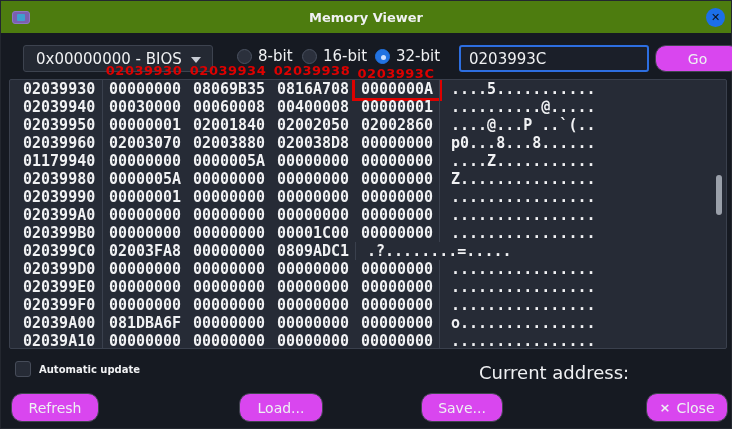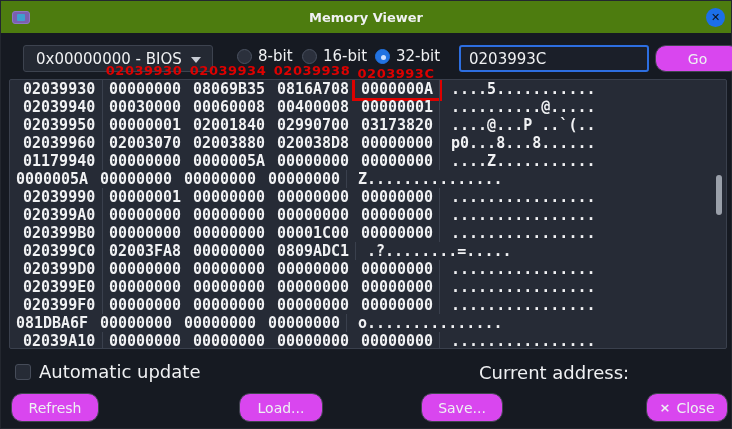--- a/index.html
+++ b/index.html
@@ -83,21 +83,21 @@
   .mem-row .hex.hl { outline:3px solid #dd0100; outline-offset:0px; }
   .mem-row .ascii { flex:1; border-left:1px solid #3a404d; padding-left:11px; }
   .scroll-thumb {
     position:absolute; right:4px; top:95px; width:6px; height:40px;
     background:#9aa0aa; border-radius:3px; cursor:grab;
   }
   
   .opts { position:absolute; left:0; top:360px; width:100%; height:22px; }
   .auto-update { position:absolute; left:14px; top:0; display:flex; align-items:center; gap:8px; cursor:pointer; }
   .cb { width:16px; height:16px; background:#262b36; border:1px solid #464c59; border-radius:3px; }
-  .opt-label { font-size:18px; }
+  .opt-label { font-size:10px;font-weight:bold; }
   .cur-addr { position:absolute; left:478px; top:1px; font-size:18px; }
   
   .btnrow { position:absolute; left:0; top:392px; width:100%; height:30px; }
   .b-refresh { position:absolute; left:10px;  width:88px; height:29px; }
   .b-load    { position:absolute; left:238px; width:84px; height:29px; }
   .b-save    { position:absolute; left:420px; width:82px; height:29px; }
   .b-close   { position:absolute; left:645px; width:82px; height:29px; }
   .x-glyph { font-weight:bold; font-size:13px; }
 </style>
 </head>
@@ -138,32 +138,32 @@
     <span class="red-h h0">02039930</span>
     <span class="red-h h1">02039934</span>
     <span class="red-h h2">02039938</span>
     <span class="red-h h3">0203993C</span>
   </div>
 
   <div class="memtable">
     <div>
         <div class="mem-row"><span class="addr">02039930</span><span class="hex">00000000</span><span class="hex">08069B35</span><span class="hex">0816A708</span><span class="hex hl">0000000A</span><span class="ascii">....5...........</span></div>
         <div class="mem-row"><span class="addr">02039940</span><span class="hex">00030000</span><span class="hex">00060008</span><span class="hex">00400008</span><span class="hex">00000001</span><span class="ascii">..........@.....</span></div>
-        <div class="mem-row"><span class="addr">02039950</span><span class="hex">00000001</span><span class="hex">02001840</span><span class="hex">02990700</span><span class="hex">03173820</span><span class="ascii">....@...P ..`(..</span></div>
+        <div class="mem-row"><span class="addr">02039950</span><span class="hex">00000001</span><span class="hex">02001840</span><span class="hex">02002050</span><span class="hex">02002860</span><span class="ascii">....@...P ..`(..</span></div>
         <div class="mem-row"><span class="addr">02039960</span><span class="hex">02003070</span><span class="hex">02003880</span><span class="hex">020038D8</span><span class="hex">00000000</span><span class="ascii">p0...8...8......</span></div>
         <div class="mem-row"><span class="addr">01179940</span><span class="hex">00000000</span><span class="hex">0000005A</span><span class="hex">00000000</span><span class="hex">00000000</span><span class="ascii">....Z...........</span></div>
-        <div class="mem-row"><span class="hex">0000005A</span><span class="hex">00000000</span><span class="hex">00000000</span><span class="hex">00000000</span><span class="ascii">Z...............</span></div>
+        <div class="mem-row"><span class="addr">02039980</span><span class="hex">0000005A</span><span class="hex">00000000</span><span class="hex">00000000</span><span class="hex">00000000</span><span class="ascii">Z...............</span></div>
         <div class="mem-row"><span class="addr">02039990</span><span class="hex">00000001</span><span class="hex">00000000</span><span class="hex">00000000</span><span class="hex">00000000</span><span class="ascii">................</span></div>
         <div class="mem-row"><span class="addr">020399A0</span><span class="hex">00000000</span><span class="hex">00000000</span><span class="hex">00000000</span><span class="hex">00000000</span><span class="ascii">................</span></div>
         <div class="mem-row"><span class="addr">020399B0</span><span class="hex">00000000</span><span class="hex">00000000</span><span class="hex">00001C00</span><span class="hex">00000000</span><span class="ascii">................</span></div>
         <div class="mem-row"><span class="addr">020399C0</span><span class="hex">02003FA8</span><span class="hex">00000000</span><span class="hex">0809ADC1</span><span class="ascii">.?........=.....</span></div>
         <div class="mem-row"><span class="addr">020399D0</span><span class="hex">00000000</span><span class="hex">00000000</span><span class="hex">00000000</span><span class="hex">00000000</span><span class="ascii">................</span></div>
         <div class="mem-row"><span class="addr">020399E0</span><span class="hex">00000000</span><span class="hex">00000000</span><span class="hex">00000000</span><span class="hex">00000000</span><span class="ascii">................</span></div>
         <div class="mem-row"><span class="addr">020399F0</span><span class="hex">00000000</span><span class="hex">00000000</span><span class="hex">00000000</span><span class="hex">00000000</span><span class="ascii">................</span></div>
-        <div class="mem-row"><span class="hex">081DBA6F</span><span class="hex">00000000</span><span class="hex">00000000</span><span class="hex">00000000</span><span class="ascii">o...............</span></div>
+        <div class="mem-row"><span class="addr">02039A00</span><span class="hex">081DBA6F</span><span class="hex">00000000</span><span class="hex">00000000</span><span class="hex">00000000</span><span class="ascii">o...............</span></div>
         <div class="mem-row"><span class="addr">02039A10</span><span class="hex">00000000</span><span class="hex">00000000</span><span class="hex">00000000</span><span class="hex">00000000</span><span class="ascii">................</span></div>
       </div>
     <div class="scroll-thumb"></div>
   </div>
 
   <div class="opts">
     <label class="auto-update">
       <span class="cb"></span>
       <span class="opt-label">Automatic update</span>
     </label>

